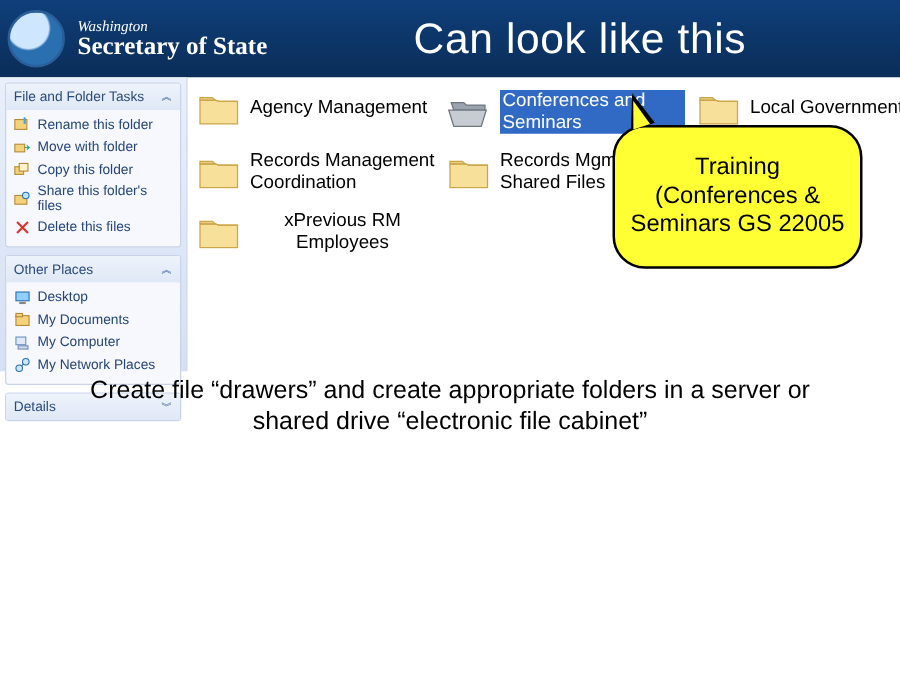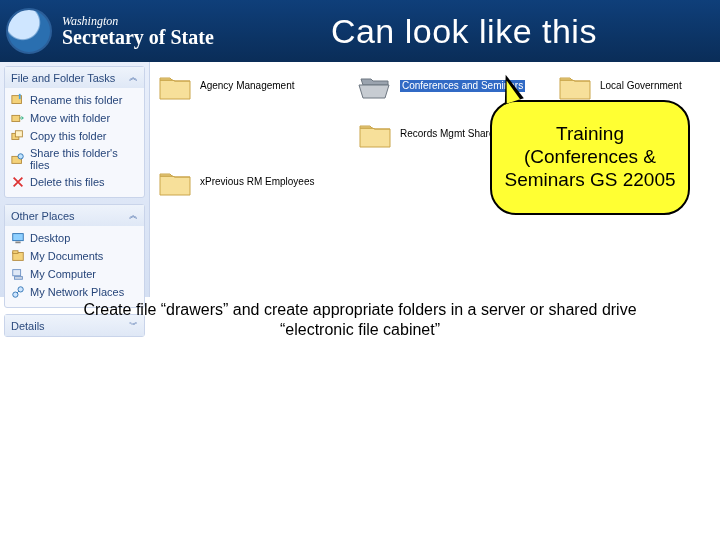--- a/index.html
+++ b/index.html
@@ -22,21 +22,21 @@
   .taskbox-head { background: linear-gradient(#eef3fb,#dfe8f6); padding: 4px 6px; font-weight: normal; color: #2b4a7d; display: flex; align-items: center; justify-content: space-between; }
   .taskbox-head .chev { font-size: 9px; color: #4b6da8; }
   .taskbox ul { list-style: none; padding: 3px 6px 6px 6px; }
   .taskbox li { display: flex; align-items: center; gap: 5px; padding: 2px 0; color: #26457a; cursor: pointer; }
   .ticon { width: 14px; height: 14px; flex: 0 0 auto; display:inline-block; }
 
   
   .folderarea { position: absolute; left: 150px; top: 0; right: 0; height: 235px; padding: 8px 6px; }
   .fldr { position: absolute; display: flex; align-items: center; gap: 8px; width: 190px; }
   .fldr .ficon { width: 34px; height: 28px; flex: 0 0 auto; }
-  .fldr .flabel { font-size: 10px; color: #000; line-height: 1.15; }
+  .fldr .flabel { font-size: 15px; color: #000; line-height: 1.15; }
   .fldr.selected .flabel { background: #316ac5; color: #fff; padding: 0 2px; }
 
   
   .c1 { left: 8px; }  .c2 { left: 208px; } .c3 { left: 408px; }
   .r1 { top: 10px; }  .r2 { top: 58px; }   .r3 { top: 106px; text-align: center; }
 
   
   .callout {
     position: absolute; left: 490px; top: 100px; width: 200px; height: 115px;
     background: #ffff33; border: 2px solid #000; border-radius: 26px;
@@ -54,21 +54,21 @@
   .callout-tail::before {
     border-left: 10px solid transparent; border-right: 10px solid transparent;
     border-bottom: 28px solid #000; left: 0; top: -12px; transform: rotate(-18deg);
   }
   .callout-tail::after {
     border-left: 7px solid transparent; border-right: 7px solid transparent;
     border-bottom: 22px solid #ffff33; left: 3px; top: -6px; transform: rotate(-18deg);
   }
 
   
-  .bodytext { position: absolute; top: 300px; left: 0; right: 0; padding: 0 60px; font-family: Arial, sans-serif; font-size: 16px; color: #000; text-align: center; line-height: 1.25; }
+  .bodytext { position: absolute; top: 300px; left: 0; right: 0; padding: 0 60px; font-family: Arial, sans-serif; font-size: 20px; color: #000; text-align: center; line-height: 1.25; }
   .bodytext p { margin-bottom: 24px; }
 </style>
 </head>
 <body>
 
 <div class="titlebar">
   <div class="seal"></div>
   <div class="brand-text">
     <span class="state">Washington</span>
     <span class="sos">Secretary of State</span>
@@ -217,20 +217,26 @@
       <span class="flabel">Conferences and Seminars</span>
     </div>
 
     <div class="fldr c3 r1">
       <span class="ficon"><svg viewBox="0 0 34 28">
             <use href="#folder-closed"></use>
           </svg></span>
       <span class="flabel">Local Government</span>
     </div>
 
+    <div class="fldr c1 r2">
+      <span class="ficon"><svg viewBox="0 0 34 28">
+            <use href="#folder-closed"></use>
+          </svg></span>
+      <span class="flabel">Records Management Coordination</span>
+    </div>
 
     <div class="fldr c2 r2">
       <span class="ficon"><svg viewBox="0 0 34 28">
             <use href="#folder-closed"></use>
           </svg></span>
       <span class="flabel">Records Mgmt Shared Files</span>
     </div>
 
     <div class="fldr c1 r3">
       <span class="ficon"><svg viewBox="0 0 34 28">

